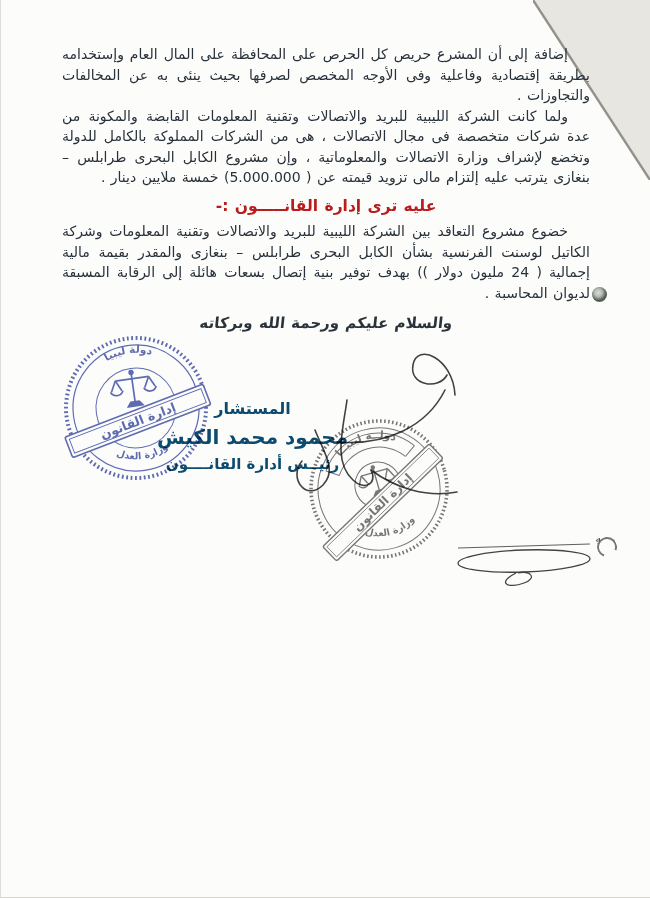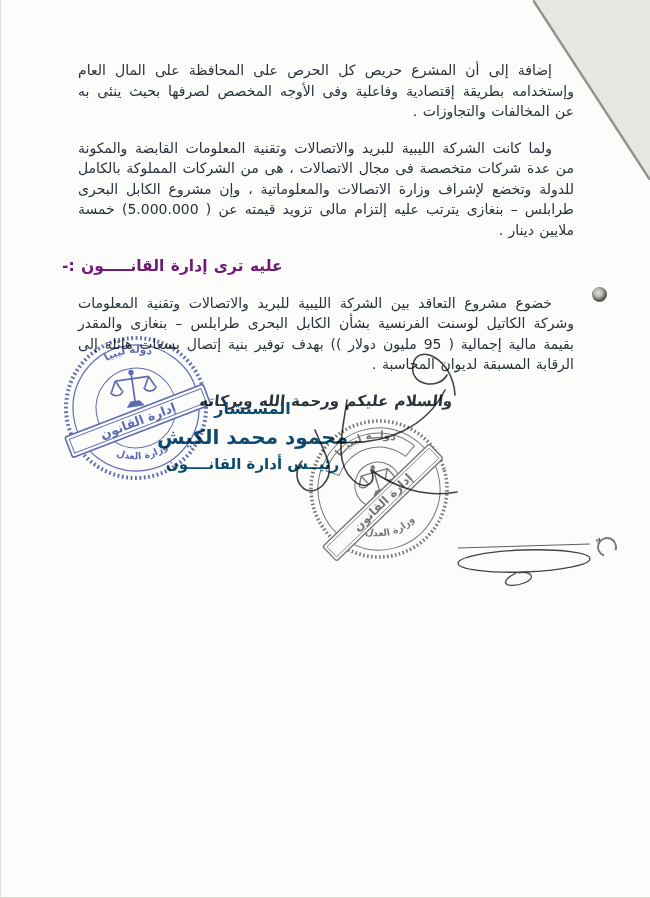--- a/index.html
+++ b/index.html
@@ -8,24 +8,24 @@
     background:#fcfcfb;overflow:hidden;
     font-family:"DejaVu Sans",sans-serif;color:#28313a;
     box-shadow:inset 1px 0 0 #dddcd7, inset 0 -1px 0 #d5d4cf;
   }
   
   .text-column{
     position:absolute;top:44px;left:62px;right:60px;
     direction:rtl;text-align:justify;
     font-size:14px;line-height:20.5px;word-spacing:1px;
   }
-  .text-column p{margin:16px;text-indent:22px;}
+  .text-column p{margin:0;text-indent:22px;}
   .opinion-heading{
-    margin:8px 0 5px;text-align:left;font-weight:bold;
-    font-size:15.5px;color:#701a75;
+    margin:8px 0 5px;text-align:center;font-weight:bold;
+    font-size:15.5px;color:#b91c1c;
   }
   .closing{
     margin-top:10px;text-align:center;font-weight:bold;font-size:15px;
     transform:skewX(-6deg);color:#2a333b;
   }
   
   .signature-block{
     position:absolute;left:145px;top:399px;width:215px;
     direction:rtl;text-align:center;font-weight:bold;color:#0c4a6e;
   }
@@ -57,21 +57,21 @@
 
   <svg class="fold-corner" width="117" height="180" viewBox="0 0 117 180">
     <polygon points="0,0 117,0 117,180" fill="#e8e6e1"></polygon>
     <line x1="0" y1="0" x2="117" y2="180" stroke="#94918a" stroke-width="2.4"></line>
   </svg>
 
   <div class="text-column">
     <p>إضافة إلى أن المشرع حريص كل الحرص على المحافظة على المال العام وإستخدامه بطريقة إقتصادية وفاعلية وفى الأوجه المخصص لصرفها بحيث ينئى به عن المخالفات والتجاوزات .</p>
     <p>ولما كانت الشركة الليبية للبريد والاتصالات وتقنية المعلومات القابضة والمكونة من عدة شركات متخصصة فى مجال الاتصالات ، هى من الشركات المملوكة بالكامل للدولة وتخضع لإشراف وزارة الاتصالات والمعلوماتية ، وإن مشروع الكابل البحرى طرابلس – بنغازى يترتب عليه إلتزام مالى تزويد قيمته عن ( 5.000.000) خمسة ملايين دينار .</p>
     <div class="opinion-heading">عليه ترى إدارة القانـــــون :-</div>
-    <p>خضوع مشروع التعاقد بين الشركة الليبية للبريد والاتصالات وتقنية المعلومات وشركة الكاتيل لوسنت الفرنسية بشأن الكابل البحرى طرابلس – بنغازى والمقدر بقيمة مالية إجمالية ( 95 مليون دولار )) بهدف توفير بنية إتصال بسعات هائلة إلى الرقابة المسبقة لديوان المحاسبة .</p>
+    <p>خضوع مشروع التعاقد بين الشركة الليبية للبريد والاتصالات وتقنية المعلومات وشركة الكاتيل لوسنت الفرنسية بشأن الكابل البحرى طرابلس – بنغازى والمقدر بقيمة مالية إجمالية ( 24 مليون دولار )) بهدف توفير بنية إتصال بسعات هائلة إلى الرقابة المسبقة لديوان المحاسبة .</p>
     <div class="closing">والسلام عليكم ورحمة الله وبركاته</div>
   </div>
 
   <div class="signature-block">
     <div class="sig-title">المستشار</div>
     <div class="sig-name">محمود محمد الكيش</div>
     <div class="sig-role">رئيــس أدارة القانــــون</div>
   </div>
 
   <svg class="stamp stamp-blue" width="156" height="152" viewBox="0 0 156 152">

